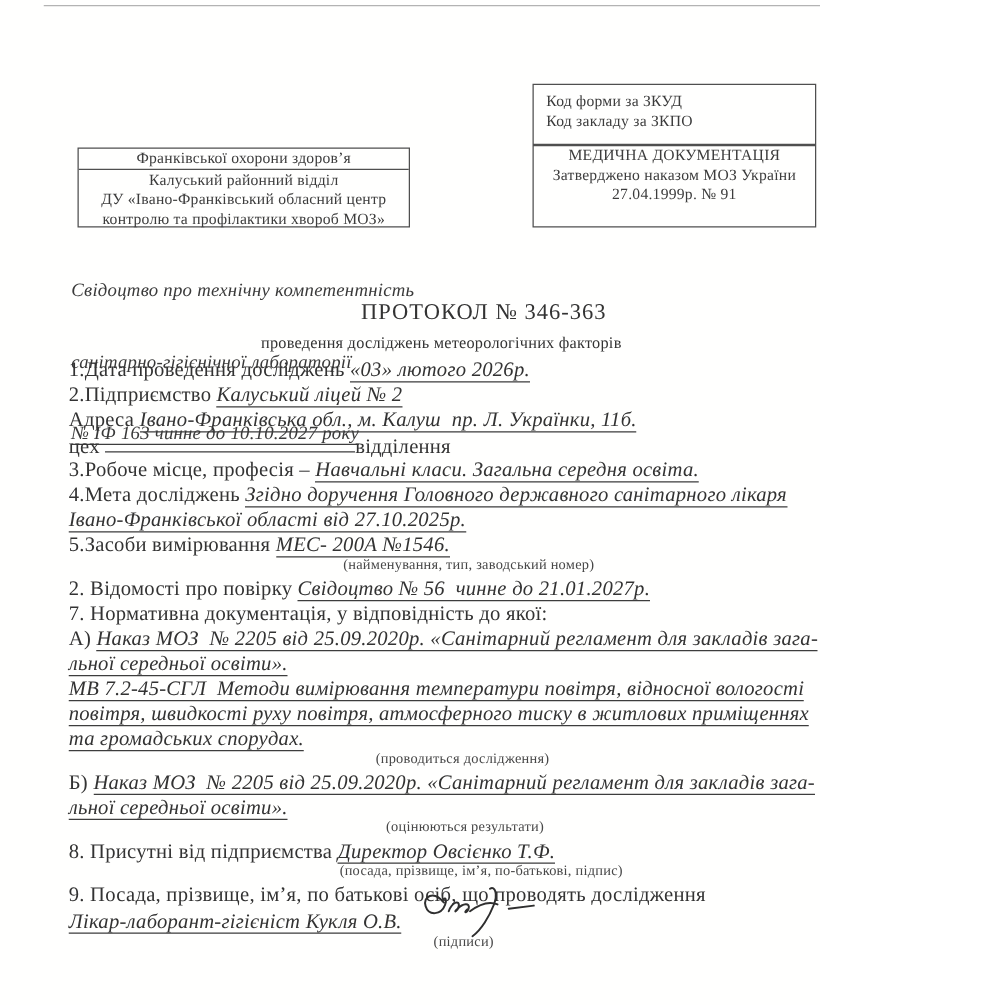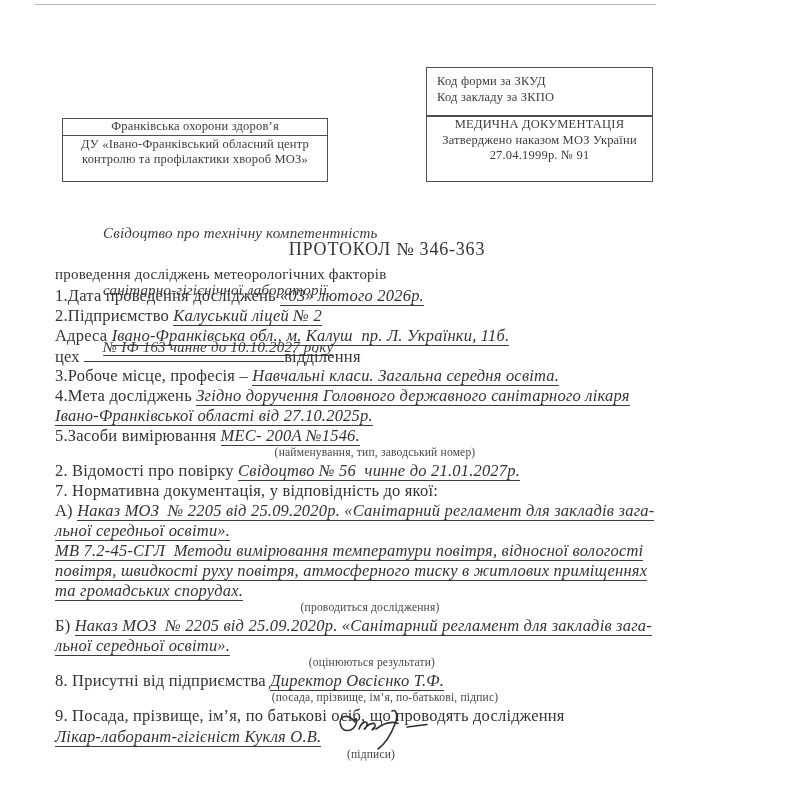--- a/index.html
+++ b/index.html
@@ -10,26 +10,26 @@
   .box{border:1px solid #4f4f4f;box-sizing:border-box;background:transparent;}
   .hdr{font-size:12.5px;color:#3c3c3c;letter-spacing:.2px;}
   .code-box{left:426px;top:67px;width:227px;height:49px;padding:5px 0 0 10px;}
   .code-box div{line-height:16px;white-space:pre;}
   .ministry-box{left:62px;top:118px;width:266px;height:64px;text-align:center;}
   .m-row1{height:16px;line-height:15px;border-bottom:1px solid #4f4f4f;}
   .m-row2{padding-top:1px;line-height:15.3px;}
   .med-box{left:426px;top:116px;width:227px;height:66px;text-align:center;padding-top:0;}
   .med-box div{line-height:15.7px;}
   .cert{left:57px;top:186px;font-style:italic;font-size:15px;line-height:19px;
-        color:#3a3a3a;letter-spacing:.2px;white-space:pre;margin-left:46px;}
+        color:#3a3a3a;letter-spacing:.2px;white-space:pre;}
   .cert .u{border-bottom:1px solid #3d3d3d;}
   .doc-body{left:55px;top:236px;width:692px;font-size:16.5px;letter-spacing:.2px;color:#333;font-family:Liberation Serif, serif;}
   .title-line{height:26px;line-height:26px;text-align:center;font-size:18px;
               letter-spacing:.8px;margin-right:28px;white-space:pre;}
-  .subtitle-line{height:24px;line-height:24px;font-size:15px;
+  .subtitle-line{height:24px;line-height:24px;text-align:center;font-size:13px;
               margin-right:96px;white-space:pre;}
   .line{white-space:pre;height:20px;line-height:20px;}
   .tall{height:22px;line-height:22px;}
   .v{font-style:italic;border-bottom:1px solid #3d3d3d;}
   .cap{font-size:11.5px;height:15px;line-height:13px;text-align:center;color:#474747;white-space:pre;}
   .blank{display:inline-block;width:200px;height:15px;border-bottom:1px solid #3d3d3d;}
   .sig{position:absolute;left:280px;top:472px;}
 </style>
 </head>
 <body>
@@ -37,22 +37,23 @@
 <div class="page">
 
   <div class="abs top-edge"></div>
 
   <div class="abs box hdr code-box">
     <div>Код форми за ЗКУД</div>
     <div>Код закладу за ЗКПО</div>
   </div>
 
   <div class="abs box hdr ministry-box">
-    <div class="m-row1">Франківська охорони здоров’я</div>
+    <div class="m-row1">Франківської охорони здоров’я</div>
     <div class="m-row2">
+      <div>Калуський районний відділ</div>
       <div>ДУ «Івано-Франківський обласний центр</div>
       <div>контролю та профілактики хвороб МОЗ»</div>
     </div>
   </div>
 
   <div class="abs box hdr med-box">
     <div>МЕДИЧНА ДОКУМЕНТАЦІЯ</div>
     <div>Затверджено наказом МОЗ України</div>
     <div>27.04.1999р. № 91</div>
   </div>

